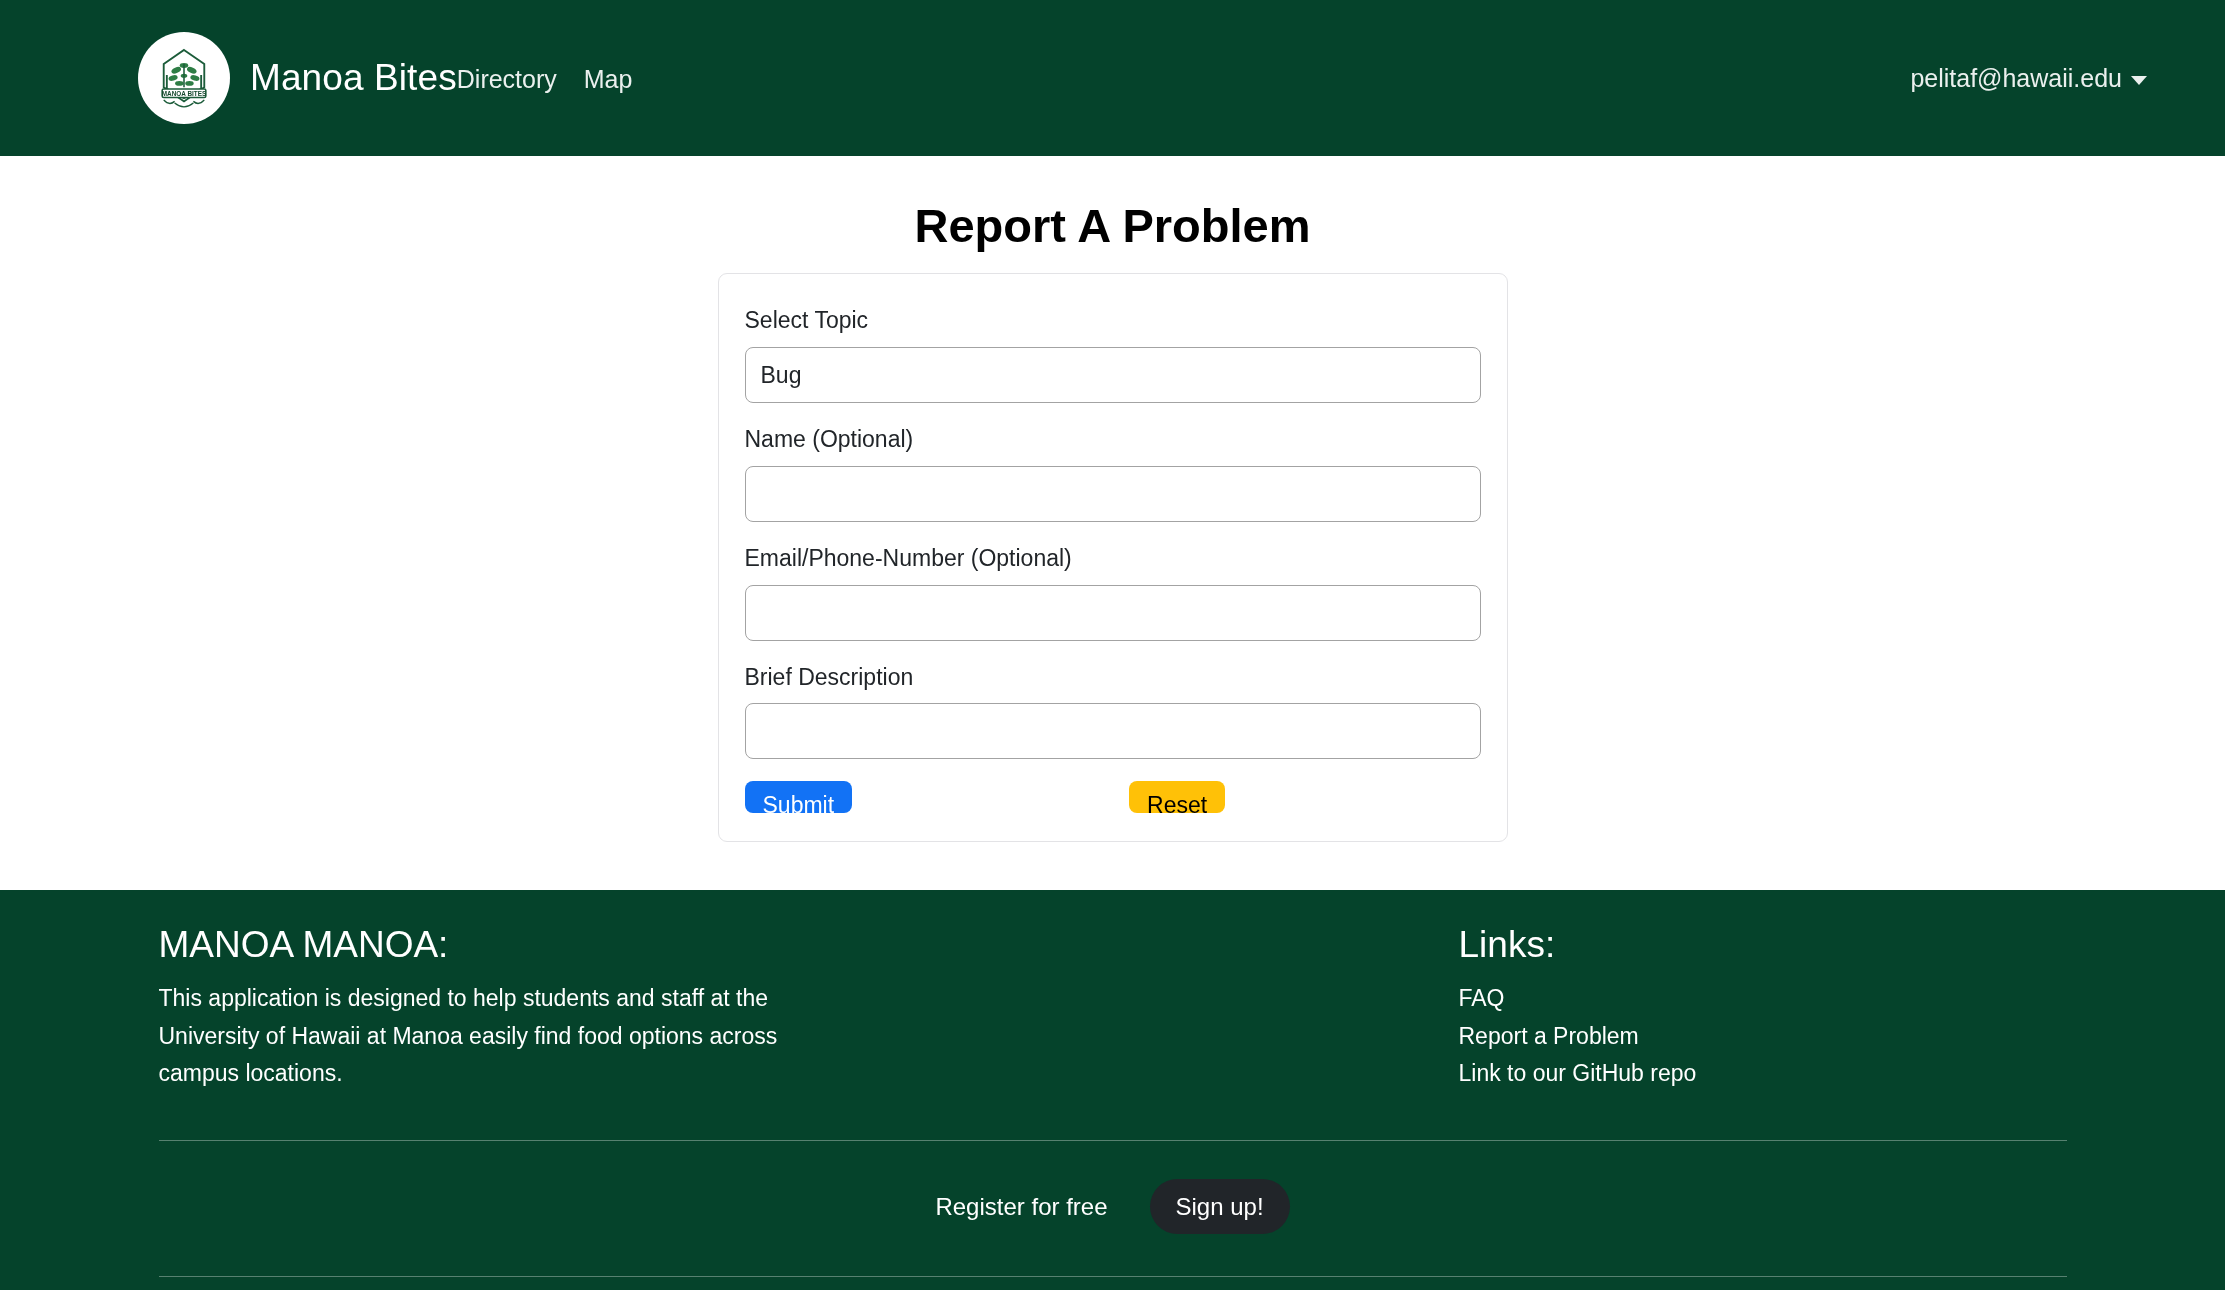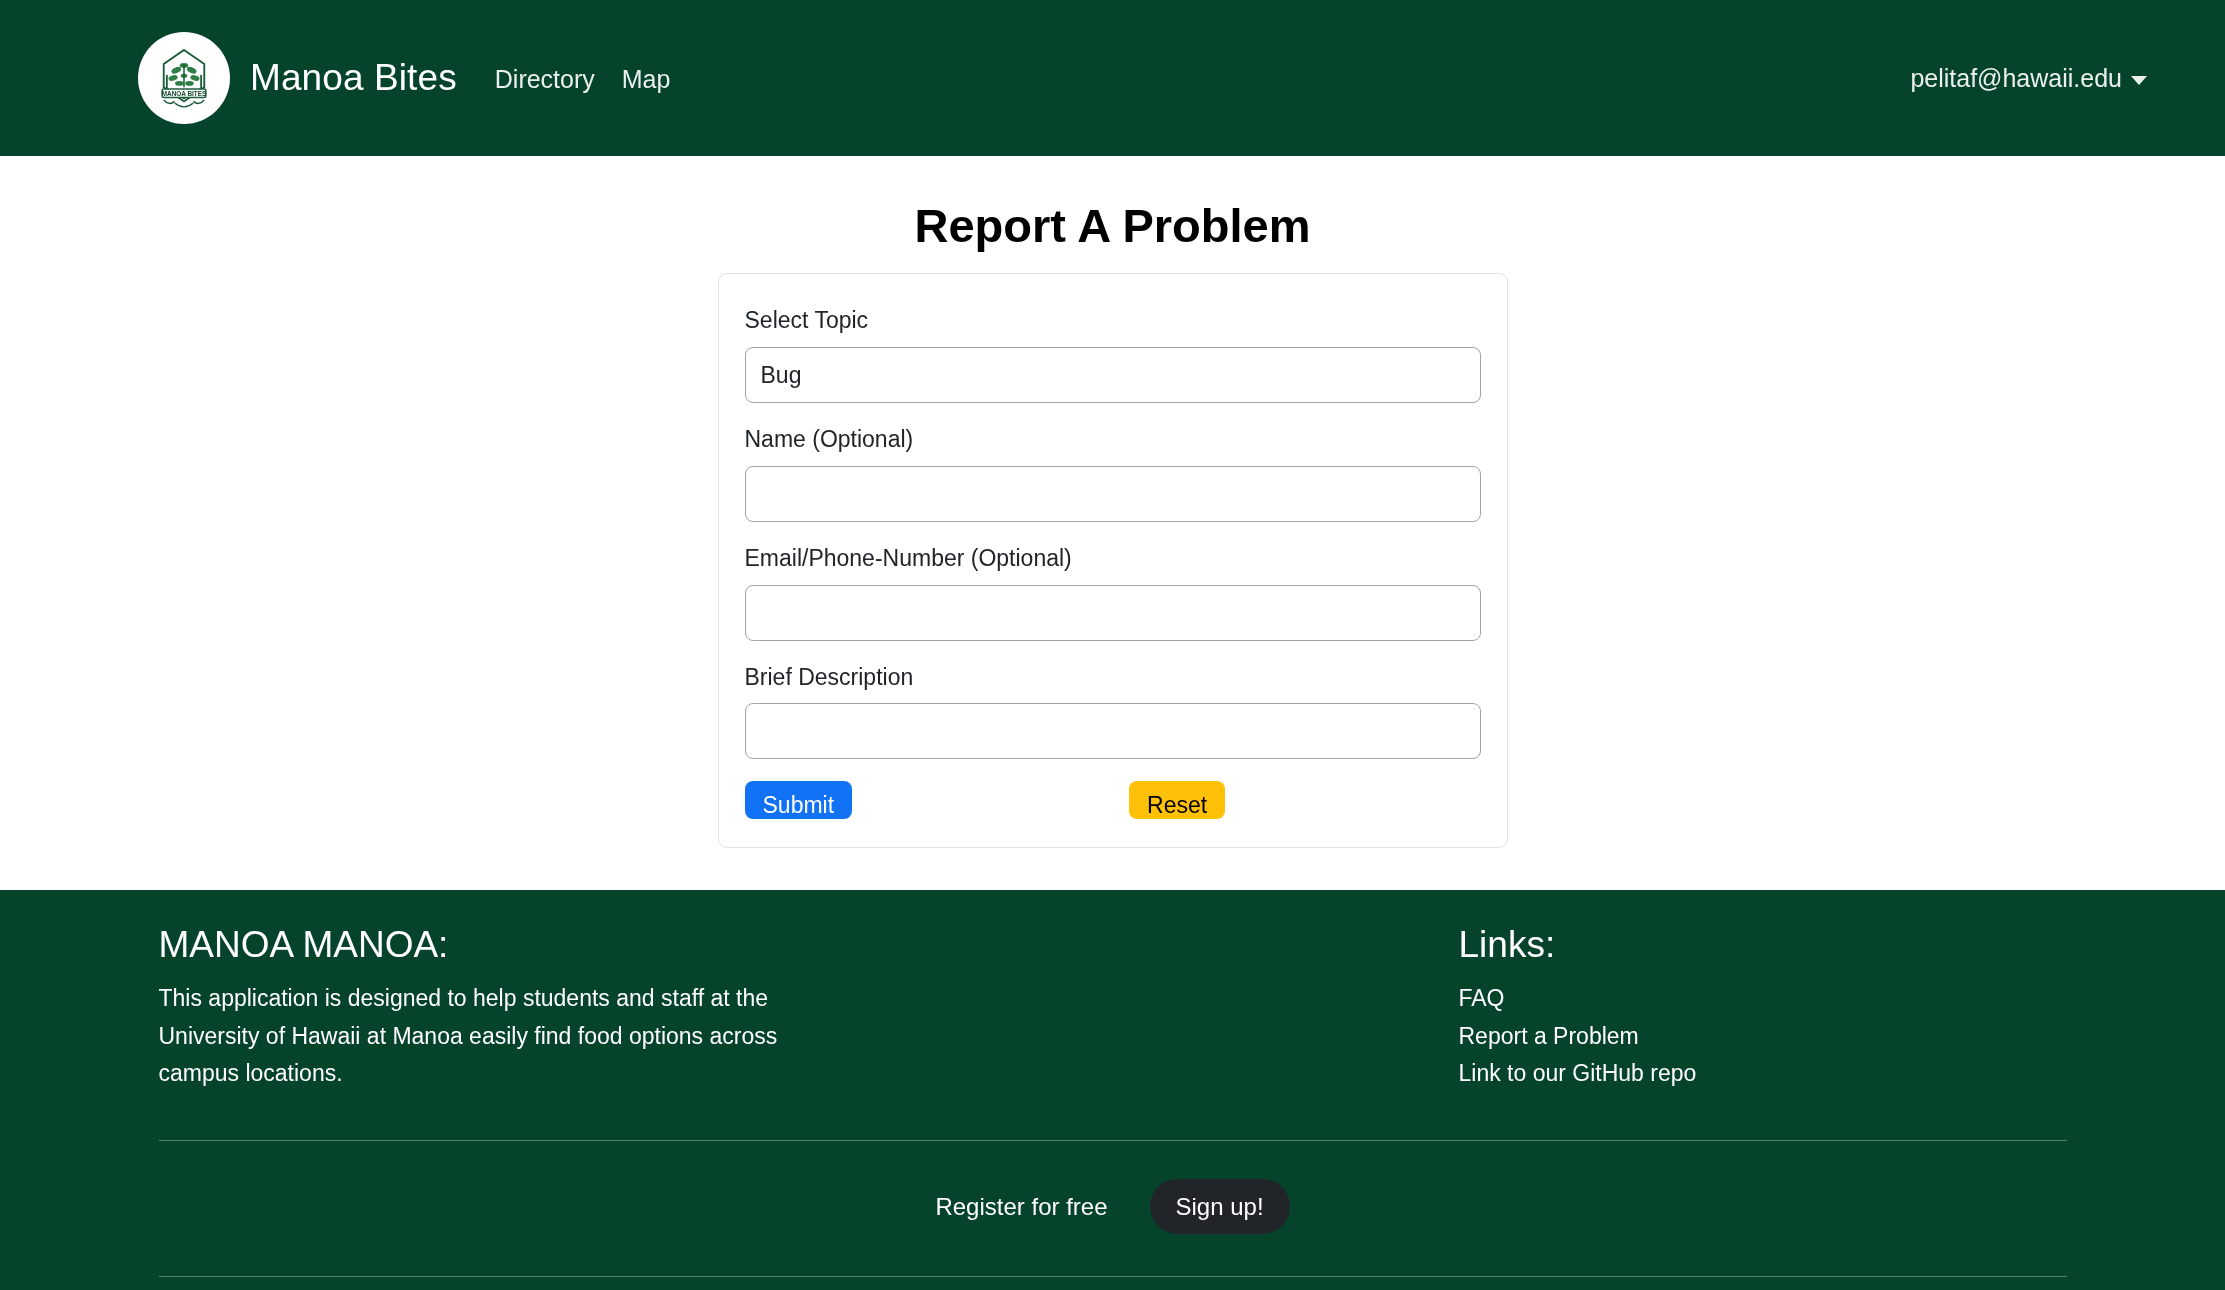--- a/index.html
+++ b/index.html
@@ -46,21 +46,20 @@
     color: #ffffff;
     font-size: 37px;
     font-weight: 400;
     letter-spacing: 0.1px;
     white-space: nowrap;
   }
   .nav-links {
     display: flex;
     align-items: center;
     gap: 27px;
-    margin-left: 38px;
     padding-top: 3px;
   }
   .nav-link {
     color: rgba(255,255,255,0.92);
     font-size: 25px;
     text-decoration: none;
     white-space: nowrap;
   }
   .nav-right {
     margin-left: auto;
@@ -137,21 +136,21 @@
     display: flex;
     align-items: center;
   }
   .btn {
     border: none;
     border-radius: 8px;
     font-family: "Liberation Sans", sans-serif;
     font-size: 23px;
     cursor: pointer;
     padding: 0 18px;
-    height: 38px;
+    height: 32px;
     line-height: 48px;
   }
   .btn-submit {
     background: #1272f5;
     color: #ffffff;
   }
   .btn-reset {
     background: #ffc107;
     color: #000000;
     margin-left: 277px;

